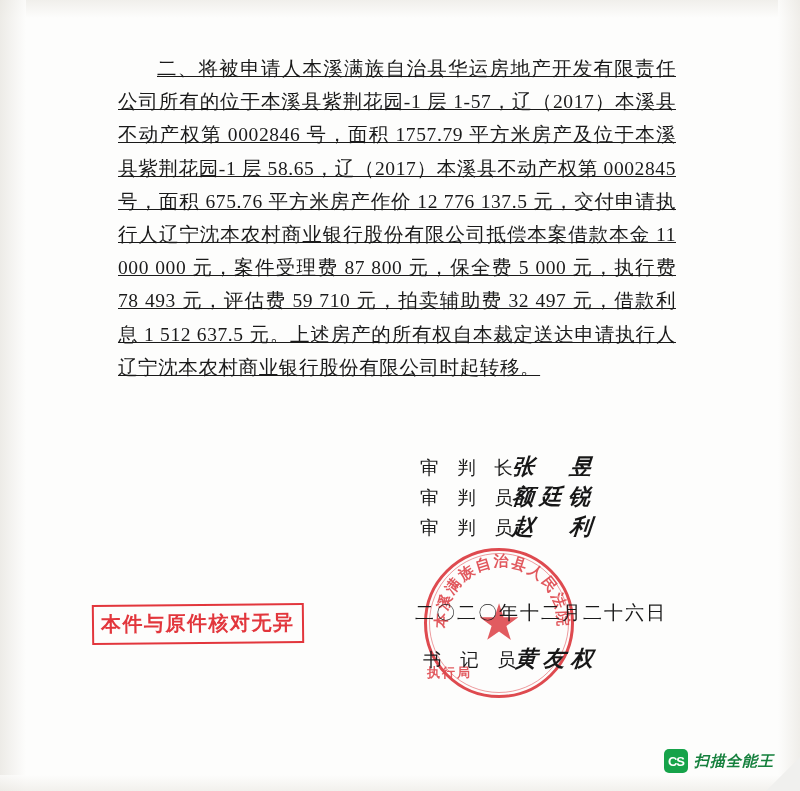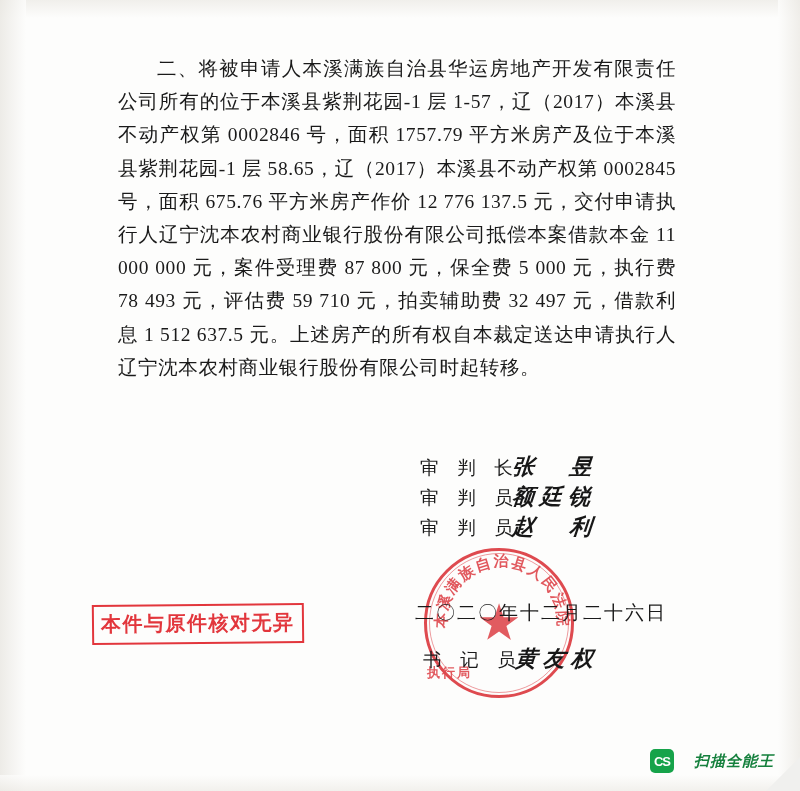--- a/index.html
+++ b/index.html
@@ -59,20 +59,21 @@
     color: #1a1a1a;
     font-size: 19.5px;
     line-height: 33.2px;
     text-align: justify;
     text-justify: inter-ideograph;
     letter-spacing: 0.6px;
   }
   .para {
     margin: 0;
     text-indent: 2em;
+    text-decoration: underline;
   }
   .para + .para {
     margin-top: 6px;
   }
 
   
   .sign-block {
     position: absolute;
     left: 420px;
     top: 452px;
@@ -196,21 +197,21 @@
     font-family: "Liberation Sans", sans-serif;
   }
 
   
   .watermark {
     position: absolute;
     right: 26px;
     bottom: 18px;
     display: flex;
     align-items: center;
-    gap: 20px;
+    gap: 6px;
   }
   .wm-logo {
     width: 24px; height: 24px;
     border-radius: 5px;
     background: #16a34a;
     color: #fff;
     font-family: "Liberation Sans", sans-serif;
     font-size: 13px;
     font-weight: bold;
     display: flex;

